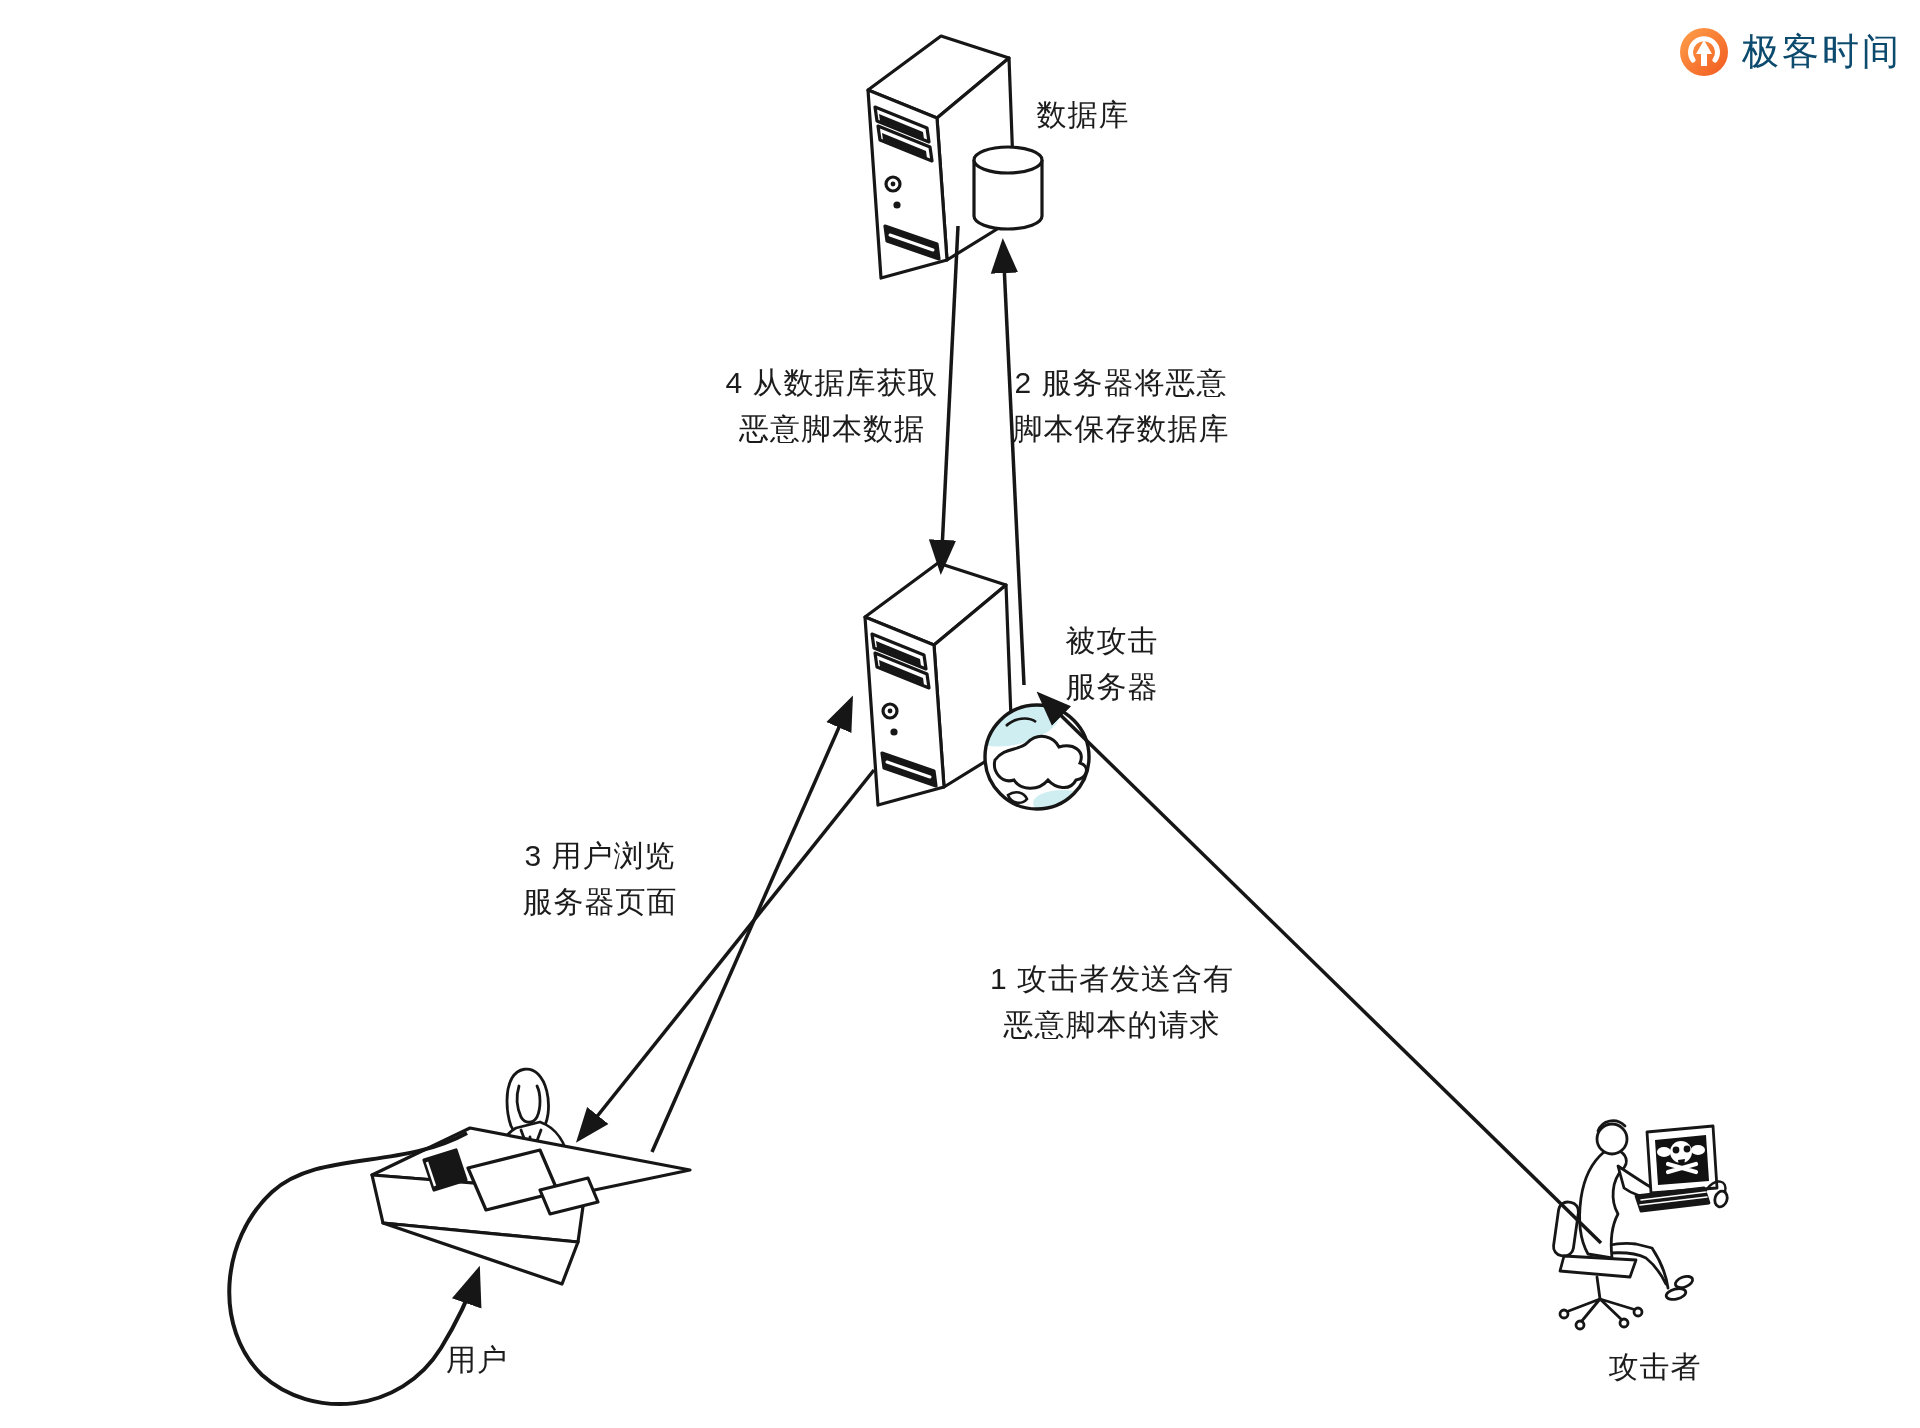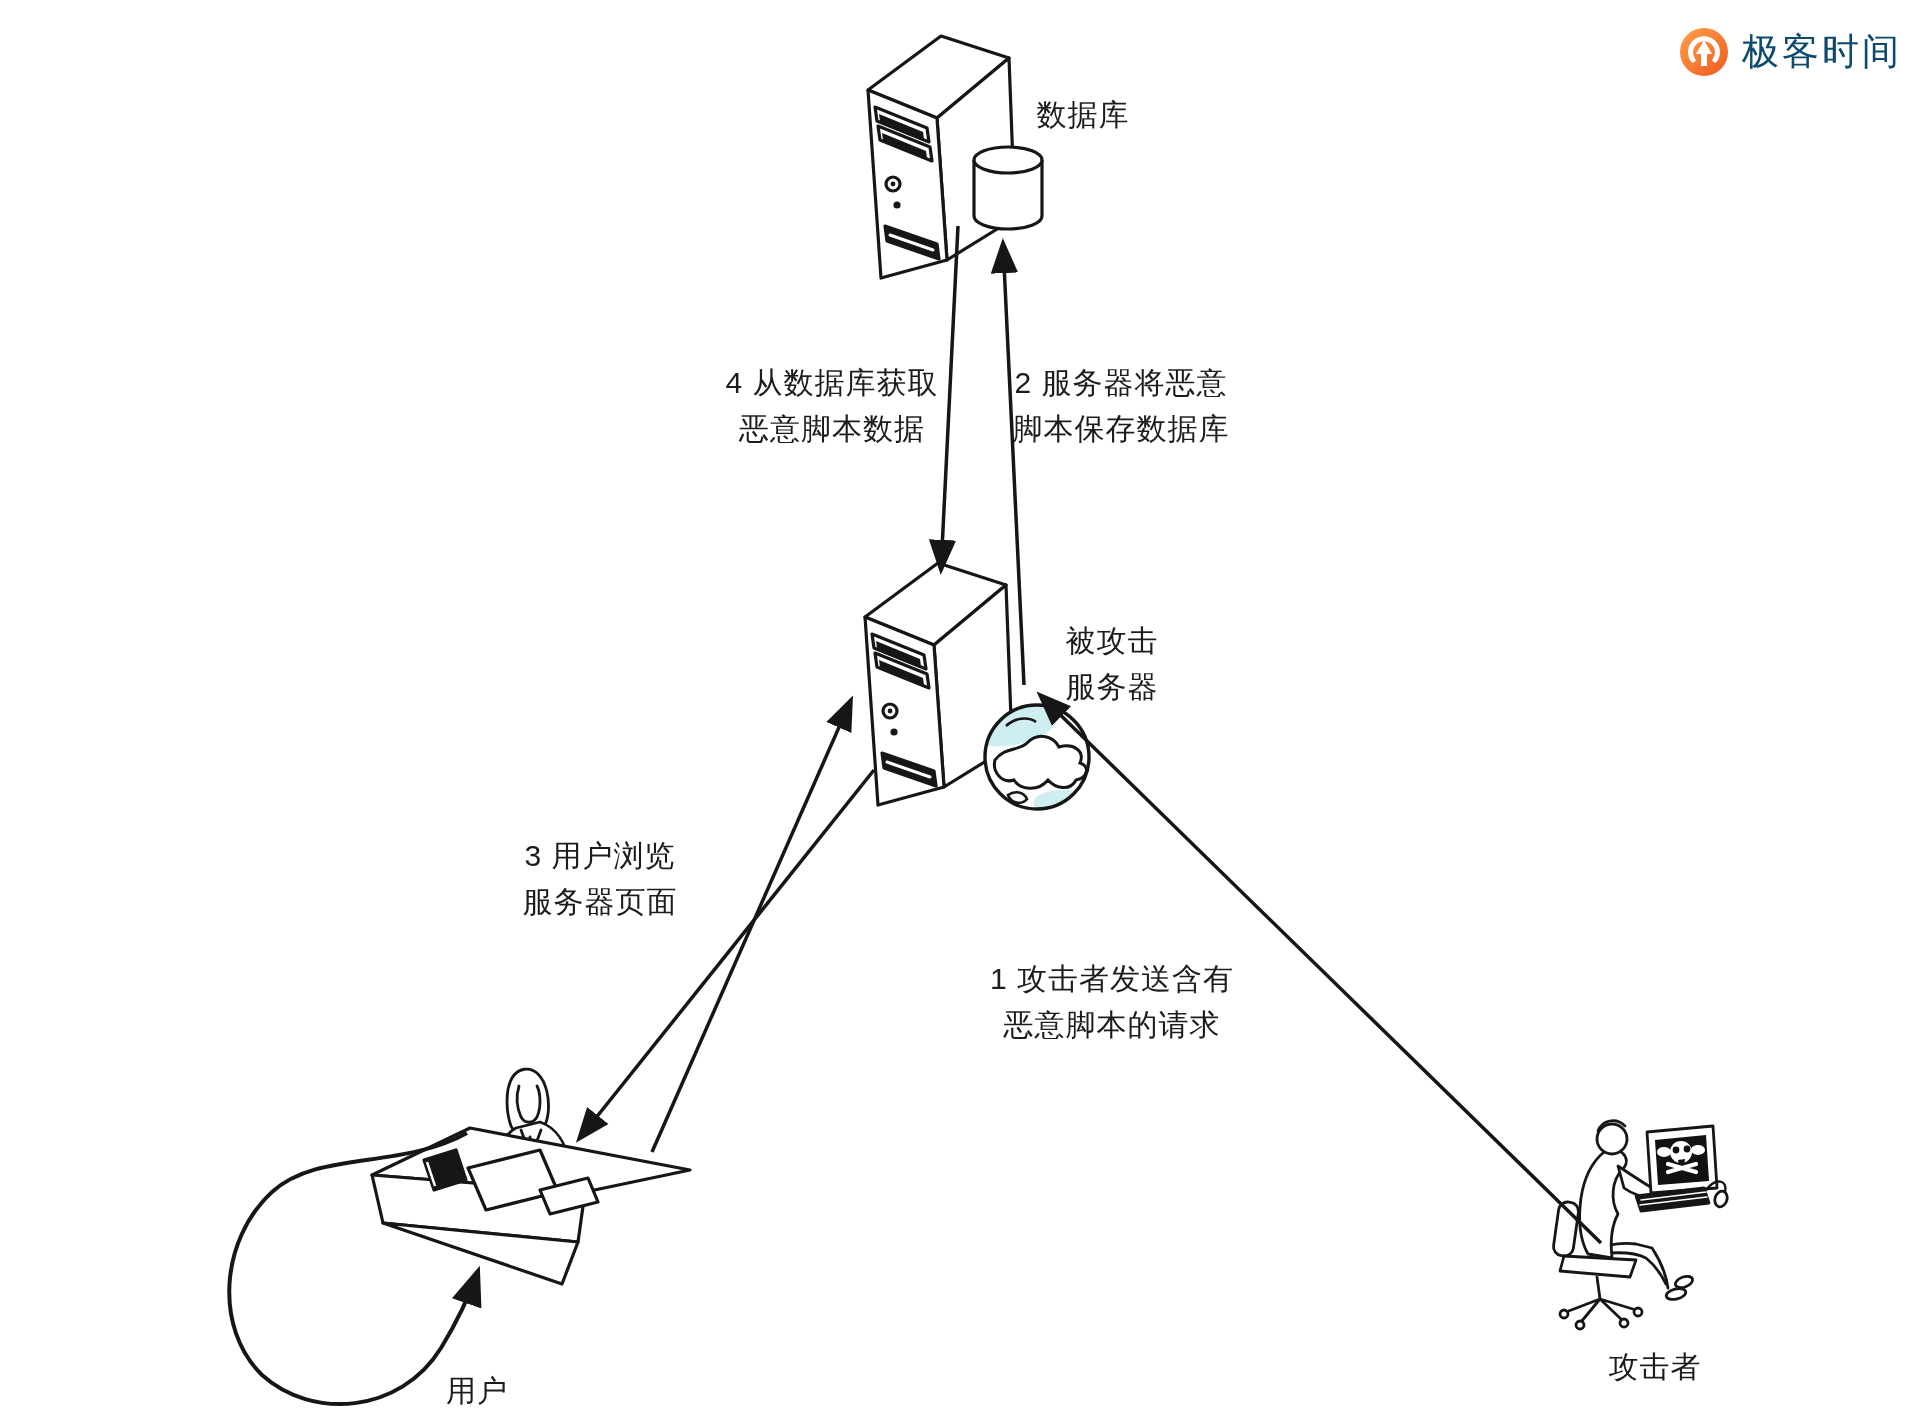--- a/index.html
+++ b/index.html
@@ -194,21 +194,21 @@
 
 
   <div class="lbl" style="left:1112px;top:956px;">
     <div>1 攻击者发送含有</div>
     <div>恶意脚本的请求</div>
   </div>
 
   <div class="lbl" style="left:273px;top:1062px;">
   </div>
 
-  <div class="lbl" style="left:477px;top:1337px;margin-top:31px;">用户</div>
+  <div class="lbl" style="left:477px;top:1337px;">用户</div>
 
   <div class="lbl" style="left:1655px;top:1344px;">攻击者</div>
 
   <div class="logo">
     <svg width="52" height="52" viewBox="0 0 52 52">
       <circle cx="26" cy="26" r="24" fill="url(#lgd)"></circle>
       <defs>
         <linearGradient id="lgd" x1="0" y1="0" x2="1" y2="1">
           <stop offset="0" stop-color="#ffa14b"></stop>
           <stop offset="1" stop-color="#f1591f"></stop>

